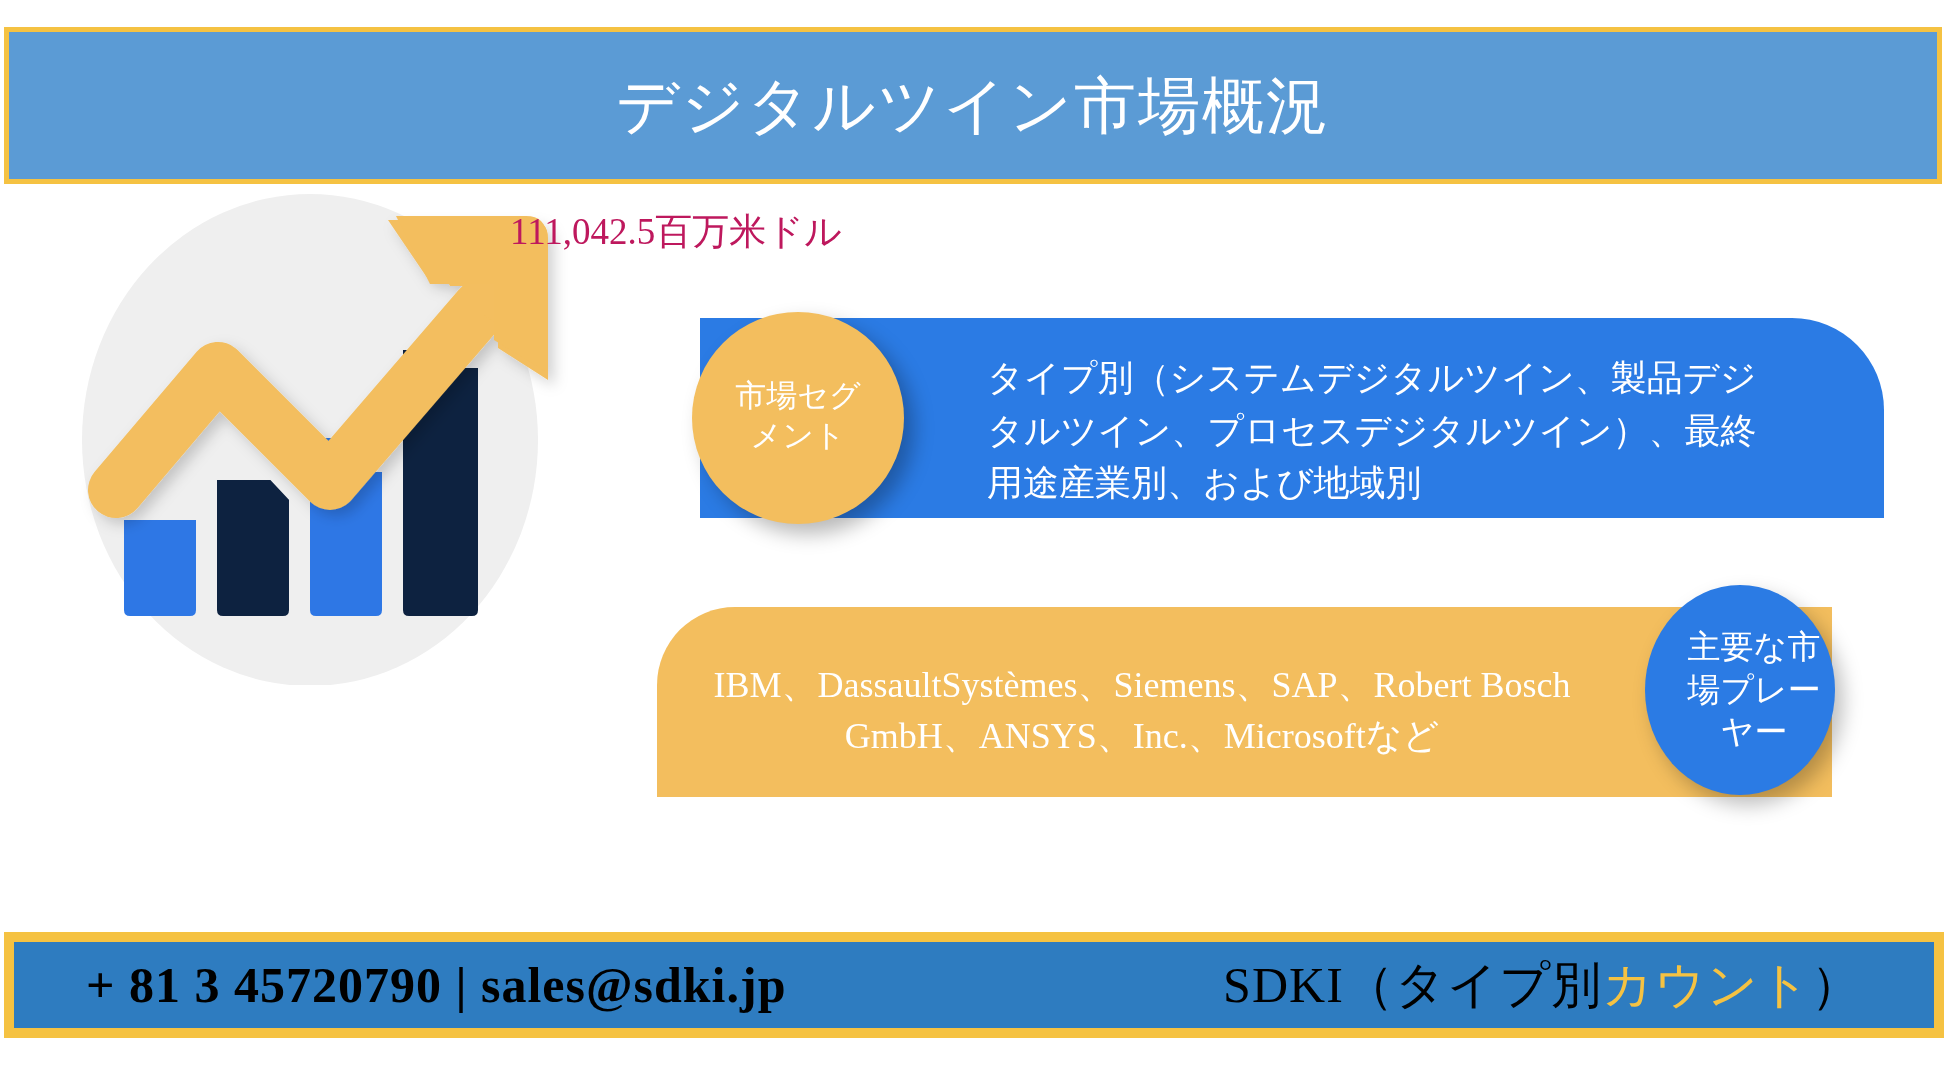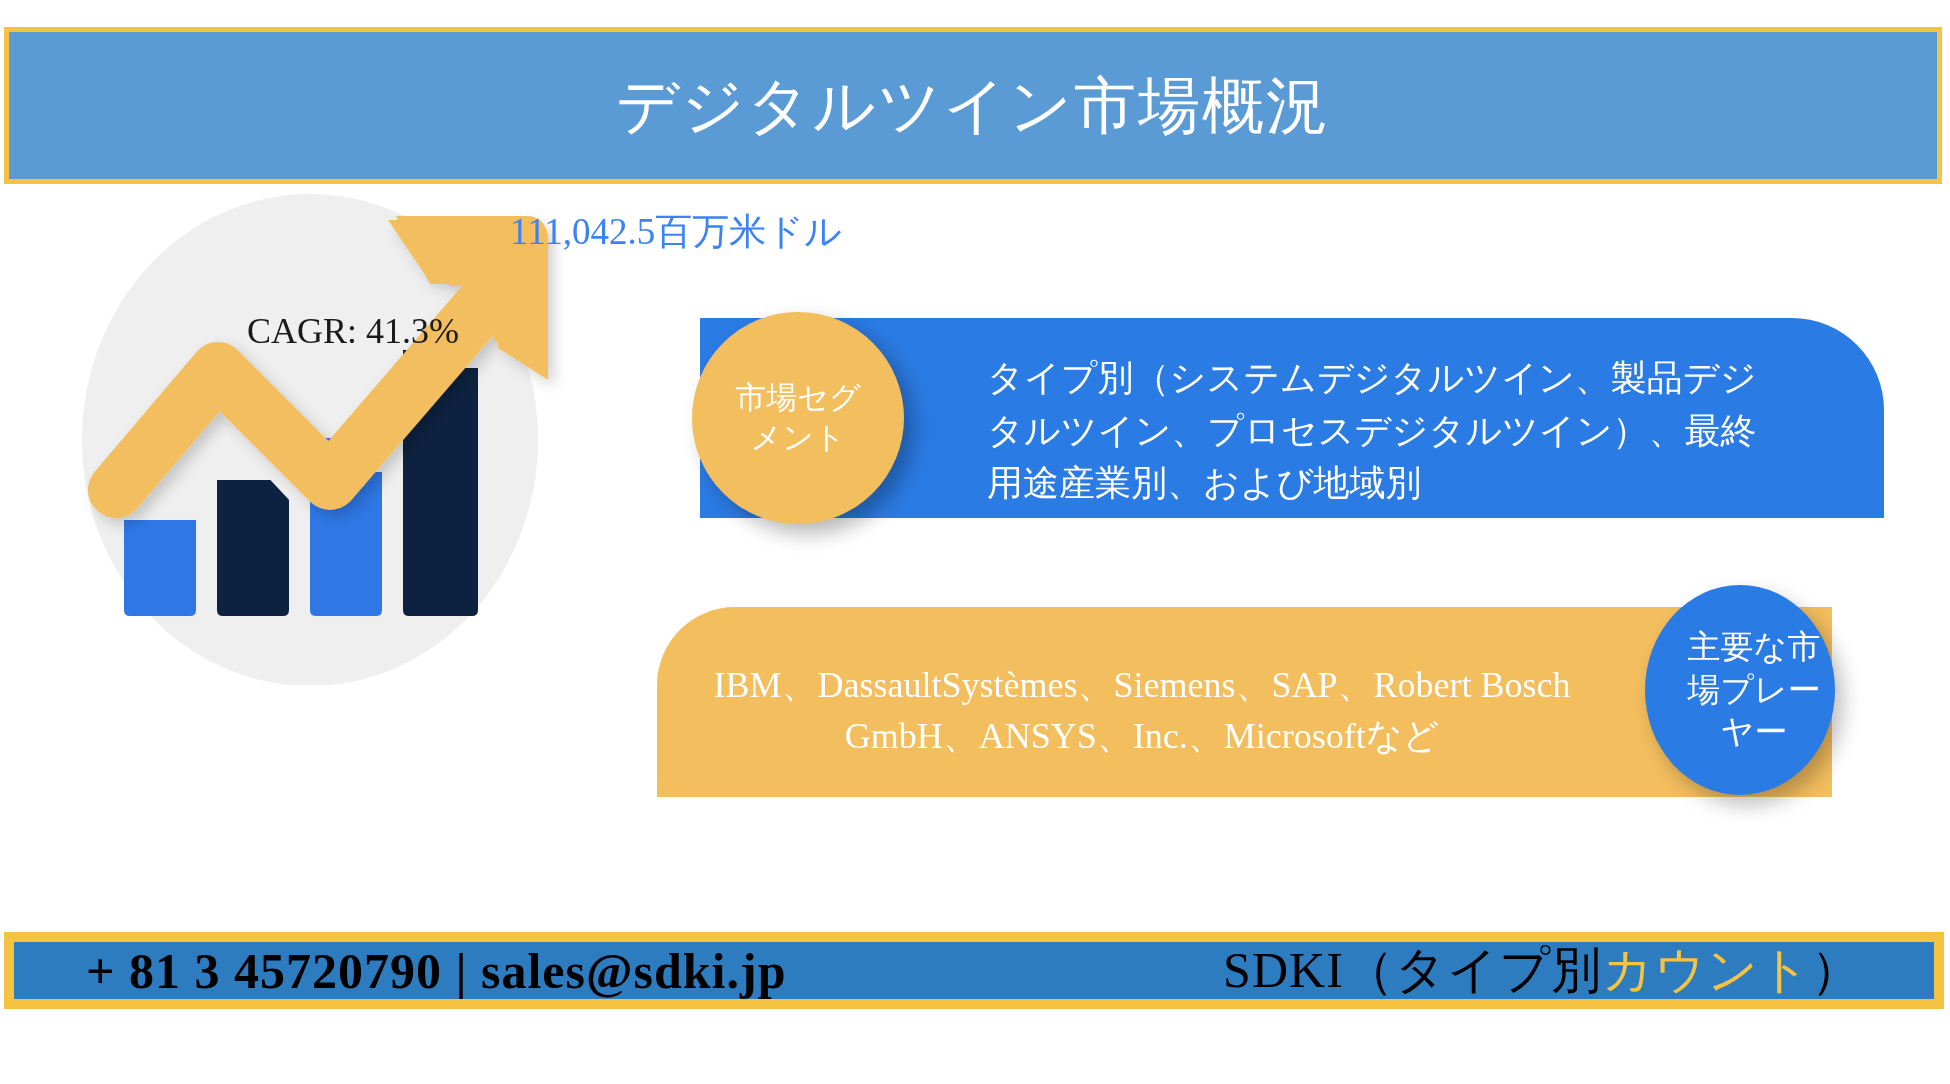--- a/index.html
+++ b/index.html
@@ -45,21 +45,21 @@
     width: 600px;
     height: 495px;
   }
   #growth-graphic svg { display: block; width: 100%; height: 100%; }
 
   #value-label {
     position: absolute;
     left: 510px;
     top: 207px;
     font-size: 37px;
-    color: #3b82f6;
+    color: #be185d;
     white-space: nowrap;
     letter-spacing: 0px;
   }
 
   #cagr-block {
     position: absolute;
     left: 193px;
     top: 308px;
     width: 320px;
     text-align: center;
@@ -94,20 +94,21 @@
     left: 692px;
     top: 312px;
     width: 212px;
     height: 212px;
     border-radius: 50%;
     background: #F3BE5E;
     box-shadow: 10px 10px 20px rgba(0,0,0,0.28);
     display: flex;
     align-items: center;
     justify-content: center;
+    font-family: Liberation Mono, monospace;
   }
   #segment-badge-label {
     color: #ffffff;
     font-size: 31px;
     line-height: 1.28;
     text-align: center;
     width: 150px;
   }
 
   
@@ -151,21 +152,21 @@
     width: 175px;
     margin-left: 28px;
   }
 
   
   #footer-banner {
     position: absolute;
     left: 4px;
     top: 932px;
     width: 1940px;
-    height: 77px;
+    height: 106px;
     background: #2E7CC0;
     border: 10px solid #F5C242;
     box-sizing: border-box;
     display: flex;
     align-items: center;
     justify-content: space-between;
     padding: 16px 72px;
   }
   #footer-contact {
     color: #000000;
@@ -230,21 +231,20 @@
     </g>
 
     <path d="M 318,26 L 448,26 Q 468,26 468,46 L 468,182
              L 416,150 L 416,94 L 352,94 Z" fill="#F3BE5E"></path>
   </svg>
 </div>
 
 <div id="value-label">111,042.5百万米ドル</div>
 
 <div id="cagr-block">
-  <div>CAGR: 41.3%</div>
 </div>
 
 <div id="segment-box"></div>
 <div id="segment-text">タイプ別（システムデジタルツイン、製品デジタルツイン、プロセスデジタルツイン）、最終用途産業別、および地域別</div>
 <div id="segment-badge">
   <div id="segment-badge-label">市場セグメント</div>
 </div>
 
 <div id="players-box"></div>
 <div id="players-text">IBM、DassaultSystèmes、Siemens、SAP、Robert Bosch GmbH、ANSYS、Inc.、Microsoftなど</div>

